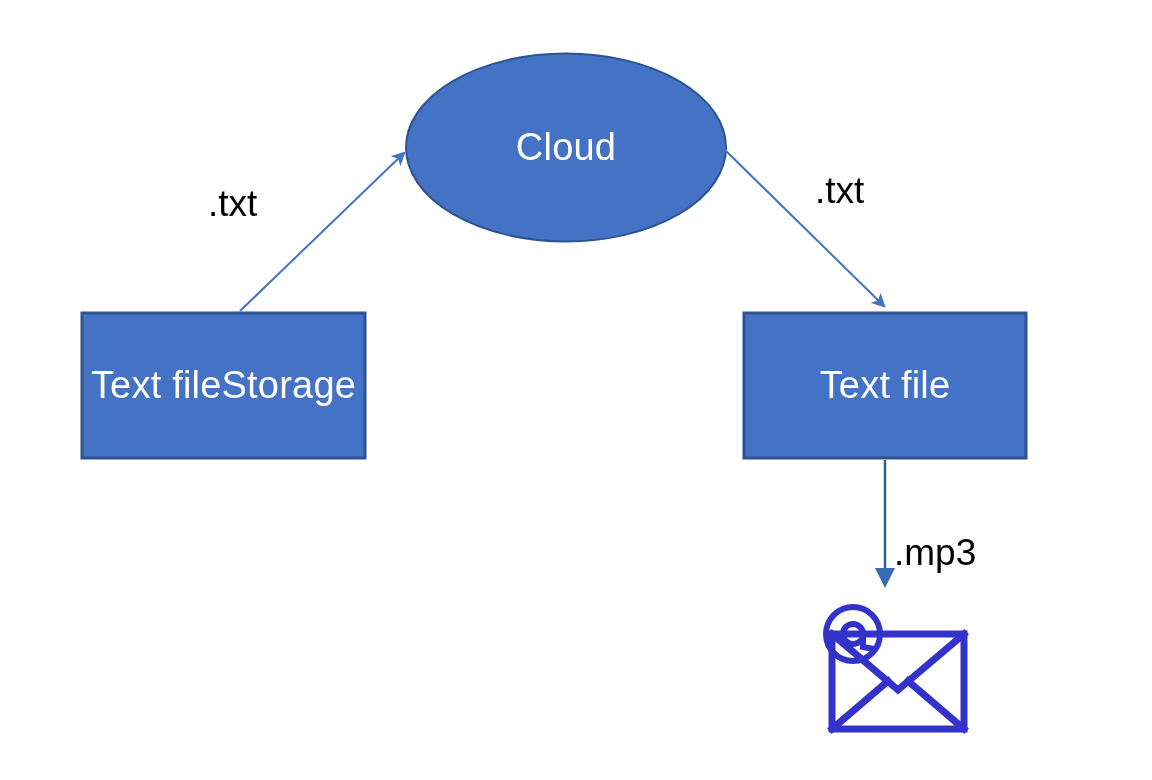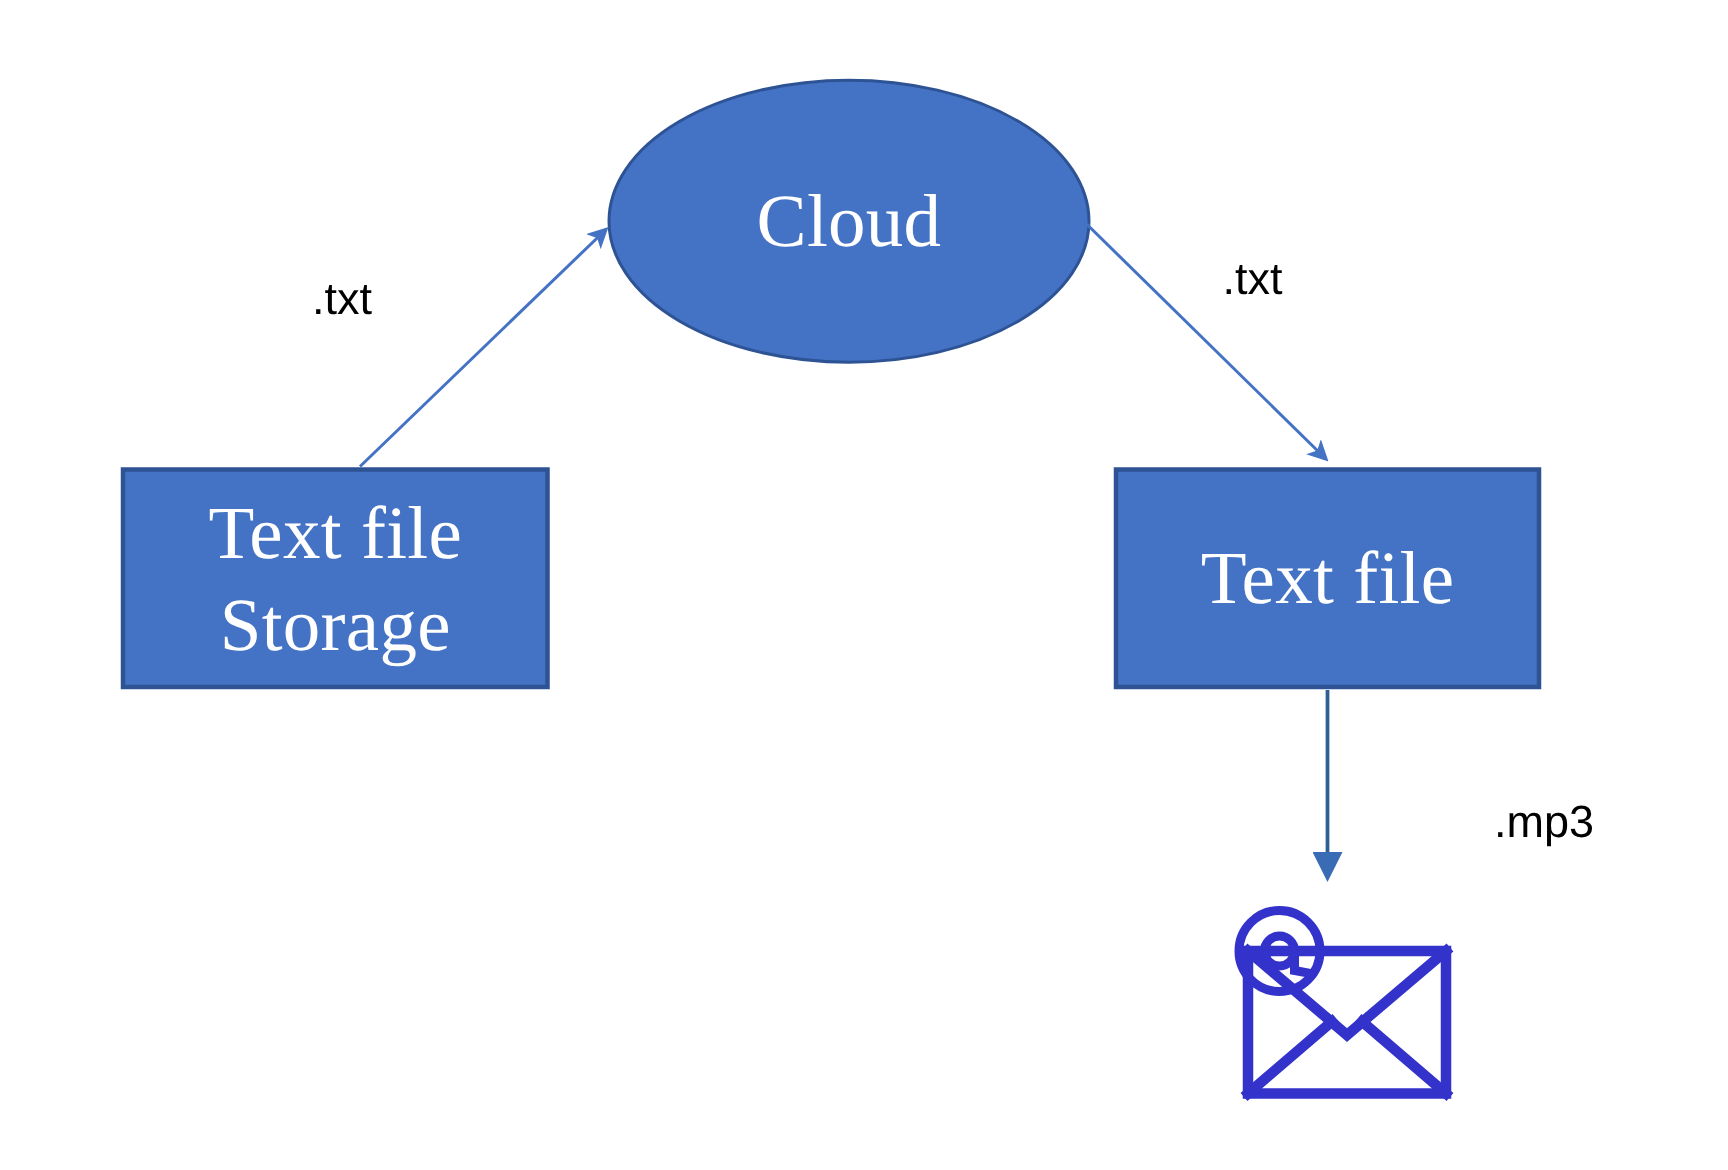--- a/index.html
+++ b/index.html
@@ -18,26 +18,26 @@
   #svg-layer {
     position: absolute;
     left: 0;
     top: 0;
     width: 1152px;
     height: 780px;
   }
   .node-label {
     position: absolute;
     display: flex;
-    flex-direction: column;
+    flex-direction: row;
     align-items: center;
     justify-content: center;
     color: #ffffff;
-    font-family: Liberation Serif, serif;
-    font-size: 50px;
+    font-family: Liberation Sans, sans-serif;
+    font-size: 38px;
     line-height: 1.22;
     letter-spacing: 0.2px;
     white-space: nowrap;
     pointer-events: none;
   }
   
   #ellipse-text {
     left: 405px;
     top: 53px;
     width: 322px;
@@ -54,27 +54,27 @@
   #consumer-text {
     left: 743px;
     top: 312px;
     width: 284px;
     height: 147px;
   }
   .edge-label {
     position: absolute;
     color: #000000;
     font-family: "Liberation Sans", sans-serif;
-    font-size: 30px;
+    font-size: 37px;
     line-height: 1;
     white-space: nowrap;
   }
   #label-txt-left  { left: 208px; top: 185px; }
   #label-txt-right { left: 815px; top: 172px; }
-  #label-mp3       { left: 996px; top: 534px; }
+  #label-mp3       { left: 894px; top: 534px; }
 </style>
 </head>
 <body>
 
 <div id="canvas">
 
   <svg id="svg-layer" viewBox="0 0 1152 780" xmlns="http://www.w3.org/2000/svg">
 
     <defs>
       <marker id="arrow-thin-left" viewBox="0 0 12 12" refX="10" refY="6" markerWidth="7" markerHeight="7" orient="auto-start-reverse">

